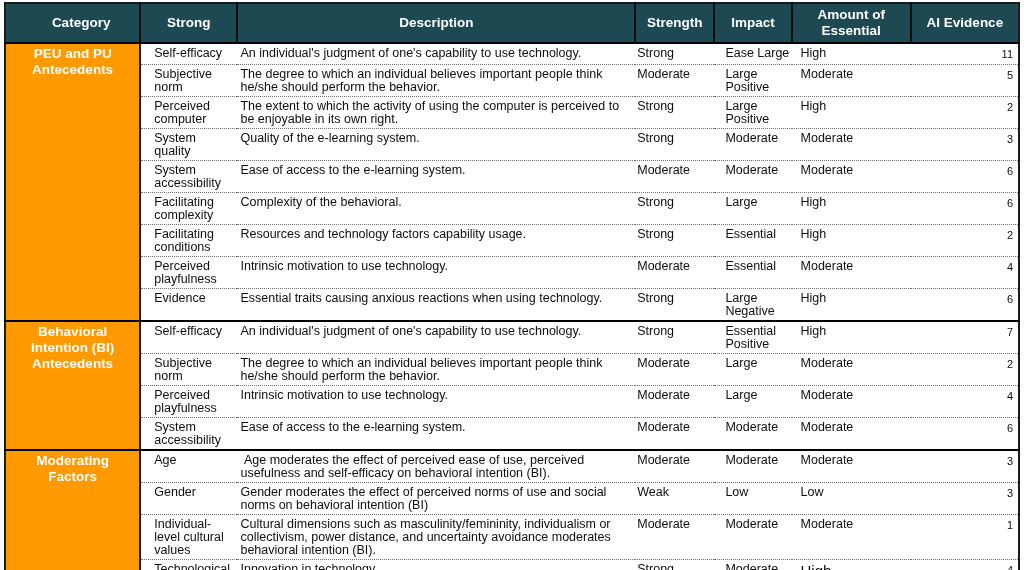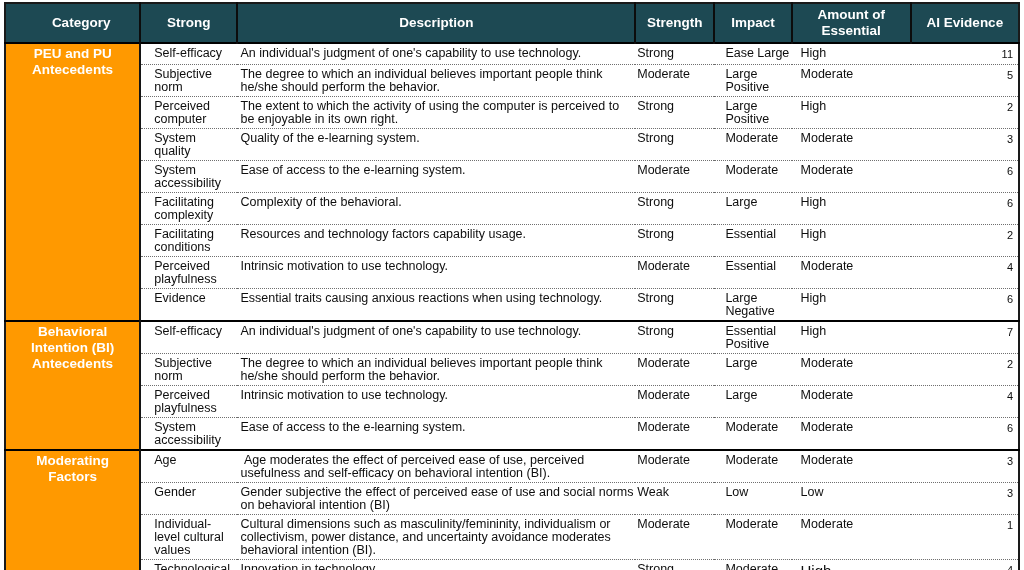--- a/index.html
+++ b/index.html
@@ -213,21 +213,21 @@
 Factors</td>
           <td class="factor-cell">Age</td>
           <td class="description-cell">&nbsp;Age moderates the effect of perceived ease of use, perceived usefulness and self-efficacy on behavioral intention (BI).</td>
           <td class="strength-cell">Moderate</td>
           <td class="impact-cell">Moderate</td>
           <td class="amount-cell">Moderate</td>
           <td class="ai-evidence-cell">3</td>
         </tr>
         <tr>
           <td class="factor-cell">Gender</td>
-          <td class="description-cell">Gender subjective the effect of perceived ease of use and social norms on behavioral intention (BI)</td>
+          <td class="description-cell">Gender moderates the effect of perceived norms of use and social norms on behavioral intention (BI)</td>
           <td class="strength-cell">Weak</td>
           <td class="impact-cell">Low</td>
           <td class="amount-cell">Low</td>
           <td class="ai-evidence-cell">3</td>
         </tr>
         <tr>
           <td class="factor-cell">Individual-level cultural values</td>
           <td class="description-cell">Cultural dimensions such as masculinity/femininity, individualism or collectivism, power distance, and uncertainty avoidance moderates behavioral intention (BI).</td>
           <td class="strength-cell">Moderate</td>
           <td class="impact-cell">Moderate</td>

